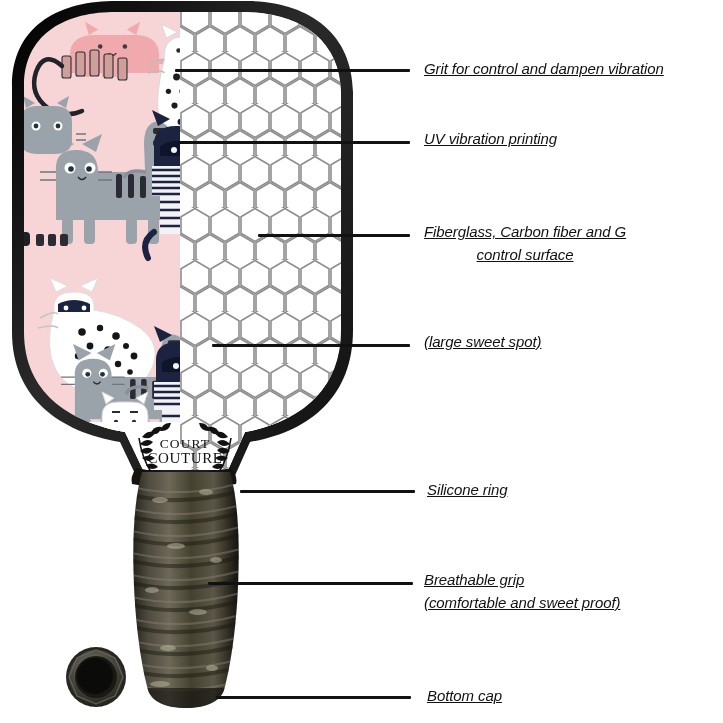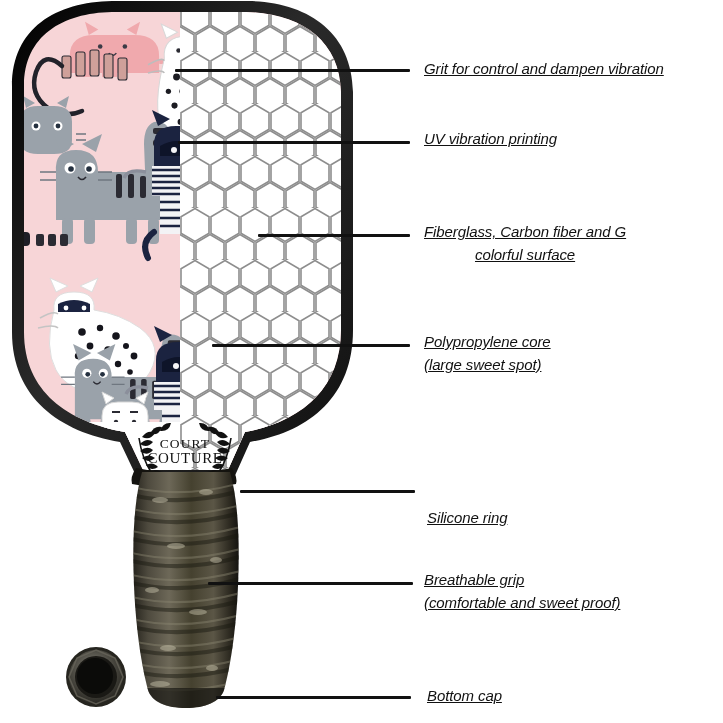--- a/index.html
+++ b/index.html
@@ -463,29 +463,29 @@
   <div class="callout">
     <div class="lead" id="lead0" style="left: 175px; top: 69px; width: 235px;"></div>
     <div class="ltext" id="text0" style="left: 424px; top: 57px;"><div>Grit for control and dampen vibration</div></div>
   </div>
   <div class="callout">
     <div class="lead" id="lead1" style="left: 178px; top: 141px; width: 232px;"></div>
     <div class="ltext" id="text1" style="left: 424px; top: 127px;"><div>UV vibration printing</div></div>
   </div>
   <div class="callout">
     <div class="lead" id="lead2" style="left: 258px; top: 234px; width: 152px;"></div>
-    <div class="ltext" id="text2" style="left: 424px; top: 220px; text-align: center;"><div>Fiberglass, Carbon fiber and G</div><div>colorful surface</div></div>
+    <div class="ltext" id="text2" style="left: 424px; top: 220px; text-align: center;"><div>Fiberglass, Carbon fiber and G</div><div>control surface</div></div>
   </div>
   <div class="callout">
     <div class="lead" id="lead3" style="left: 212px; top: 344px; width: 198px;"></div>
-    <div class="ltext" id="text3" style="left: 424px; top: 330px;"><div>Polypropylene core</div><div>(large sweet spot)</div></div>
+    <div class="ltext" id="text3" style="left: 424px; top: 330px;"><div>(large sweet spot)</div></div>
   </div>
   <div class="callout">
     <div class="lead" id="lead4" style="left: 240px; top: 490px; width: 175px;"></div>
-    <div class="ltext" id="text4" style="left: 427px; top: 478px; margin-top: 28px;"><div>Silicone ring</div></div>
+    <div class="ltext" id="text4" style="left: 427px; top: 478px;"><div>Silicone ring</div></div>
   </div>
   <div class="callout">
     <div class="lead" id="lead5" style="left: 208px; top: 582px; width: 205px;"></div>
     <div class="ltext" id="text5" style="left: 424px; top: 568px;"><div>Breathable grip</div><div>(comfortable and sweet proof)</div></div>
   </div>
   <div class="callout">
     <div class="lead" id="lead6" style="left: 216px; top: 696px; width: 195px;"></div>
     <div class="ltext" id="text6" style="left: 427px; top: 684px;"><div>Bottom cap</div></div>
   </div>
 

